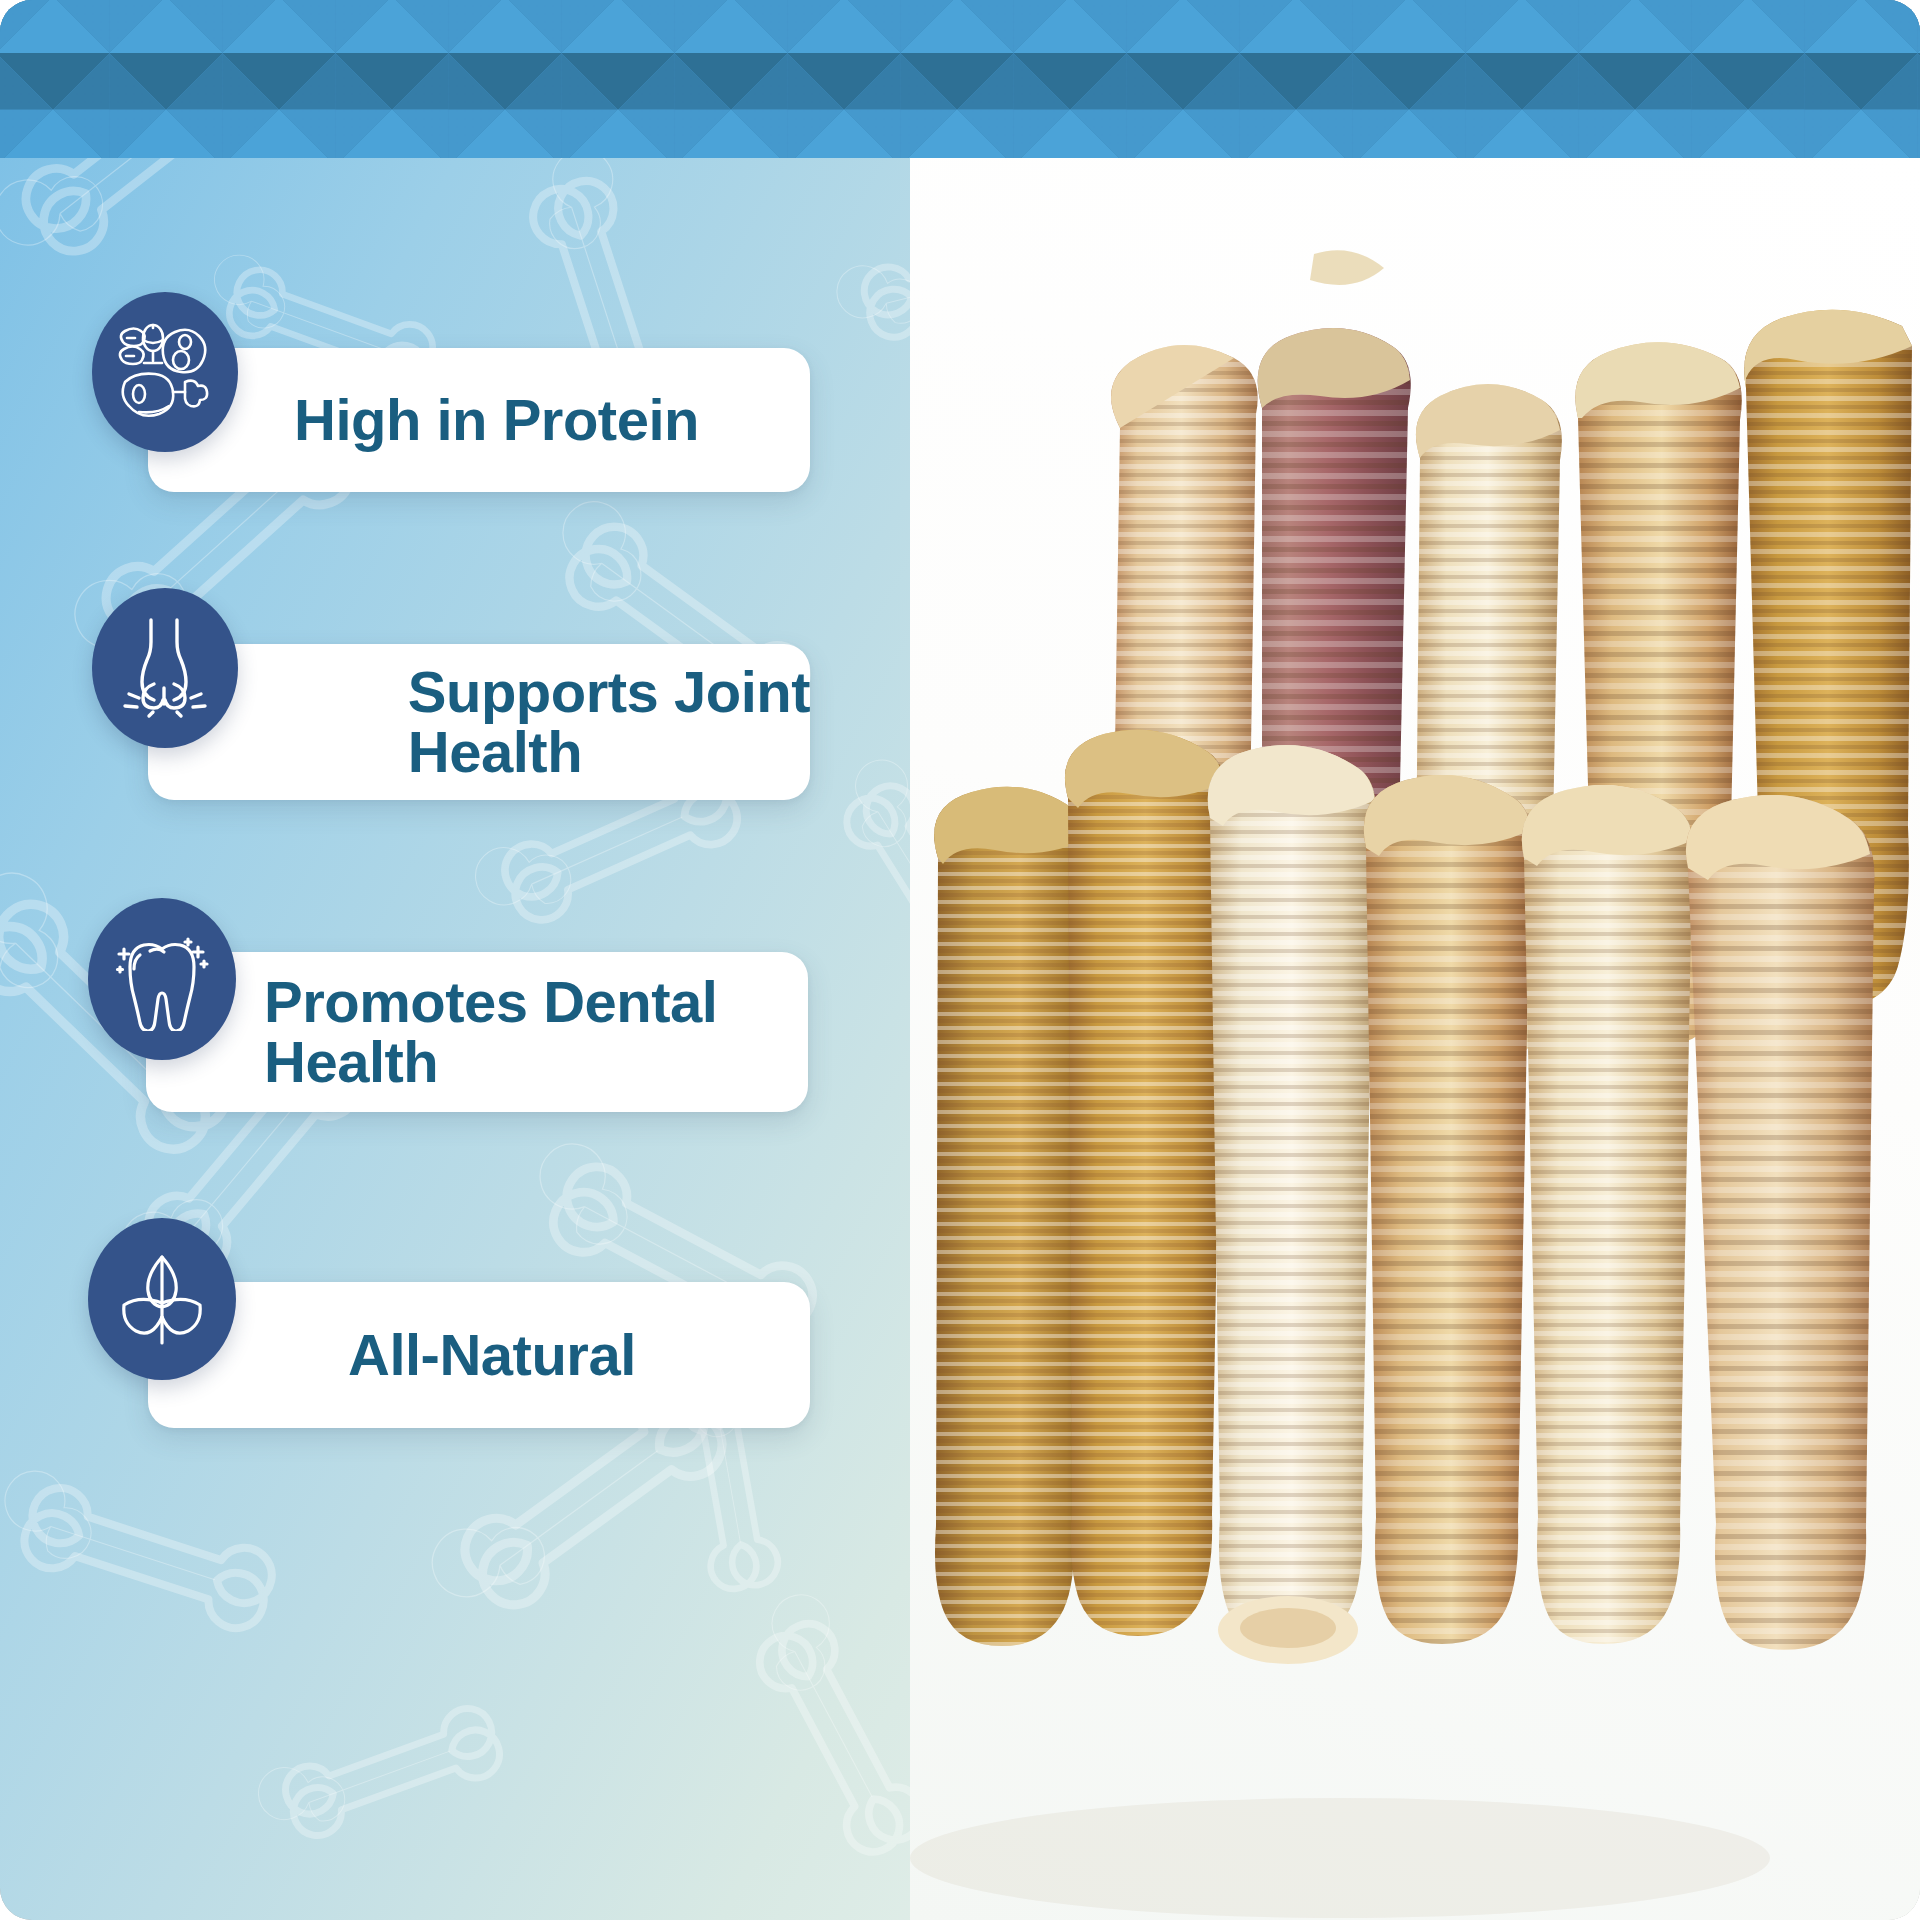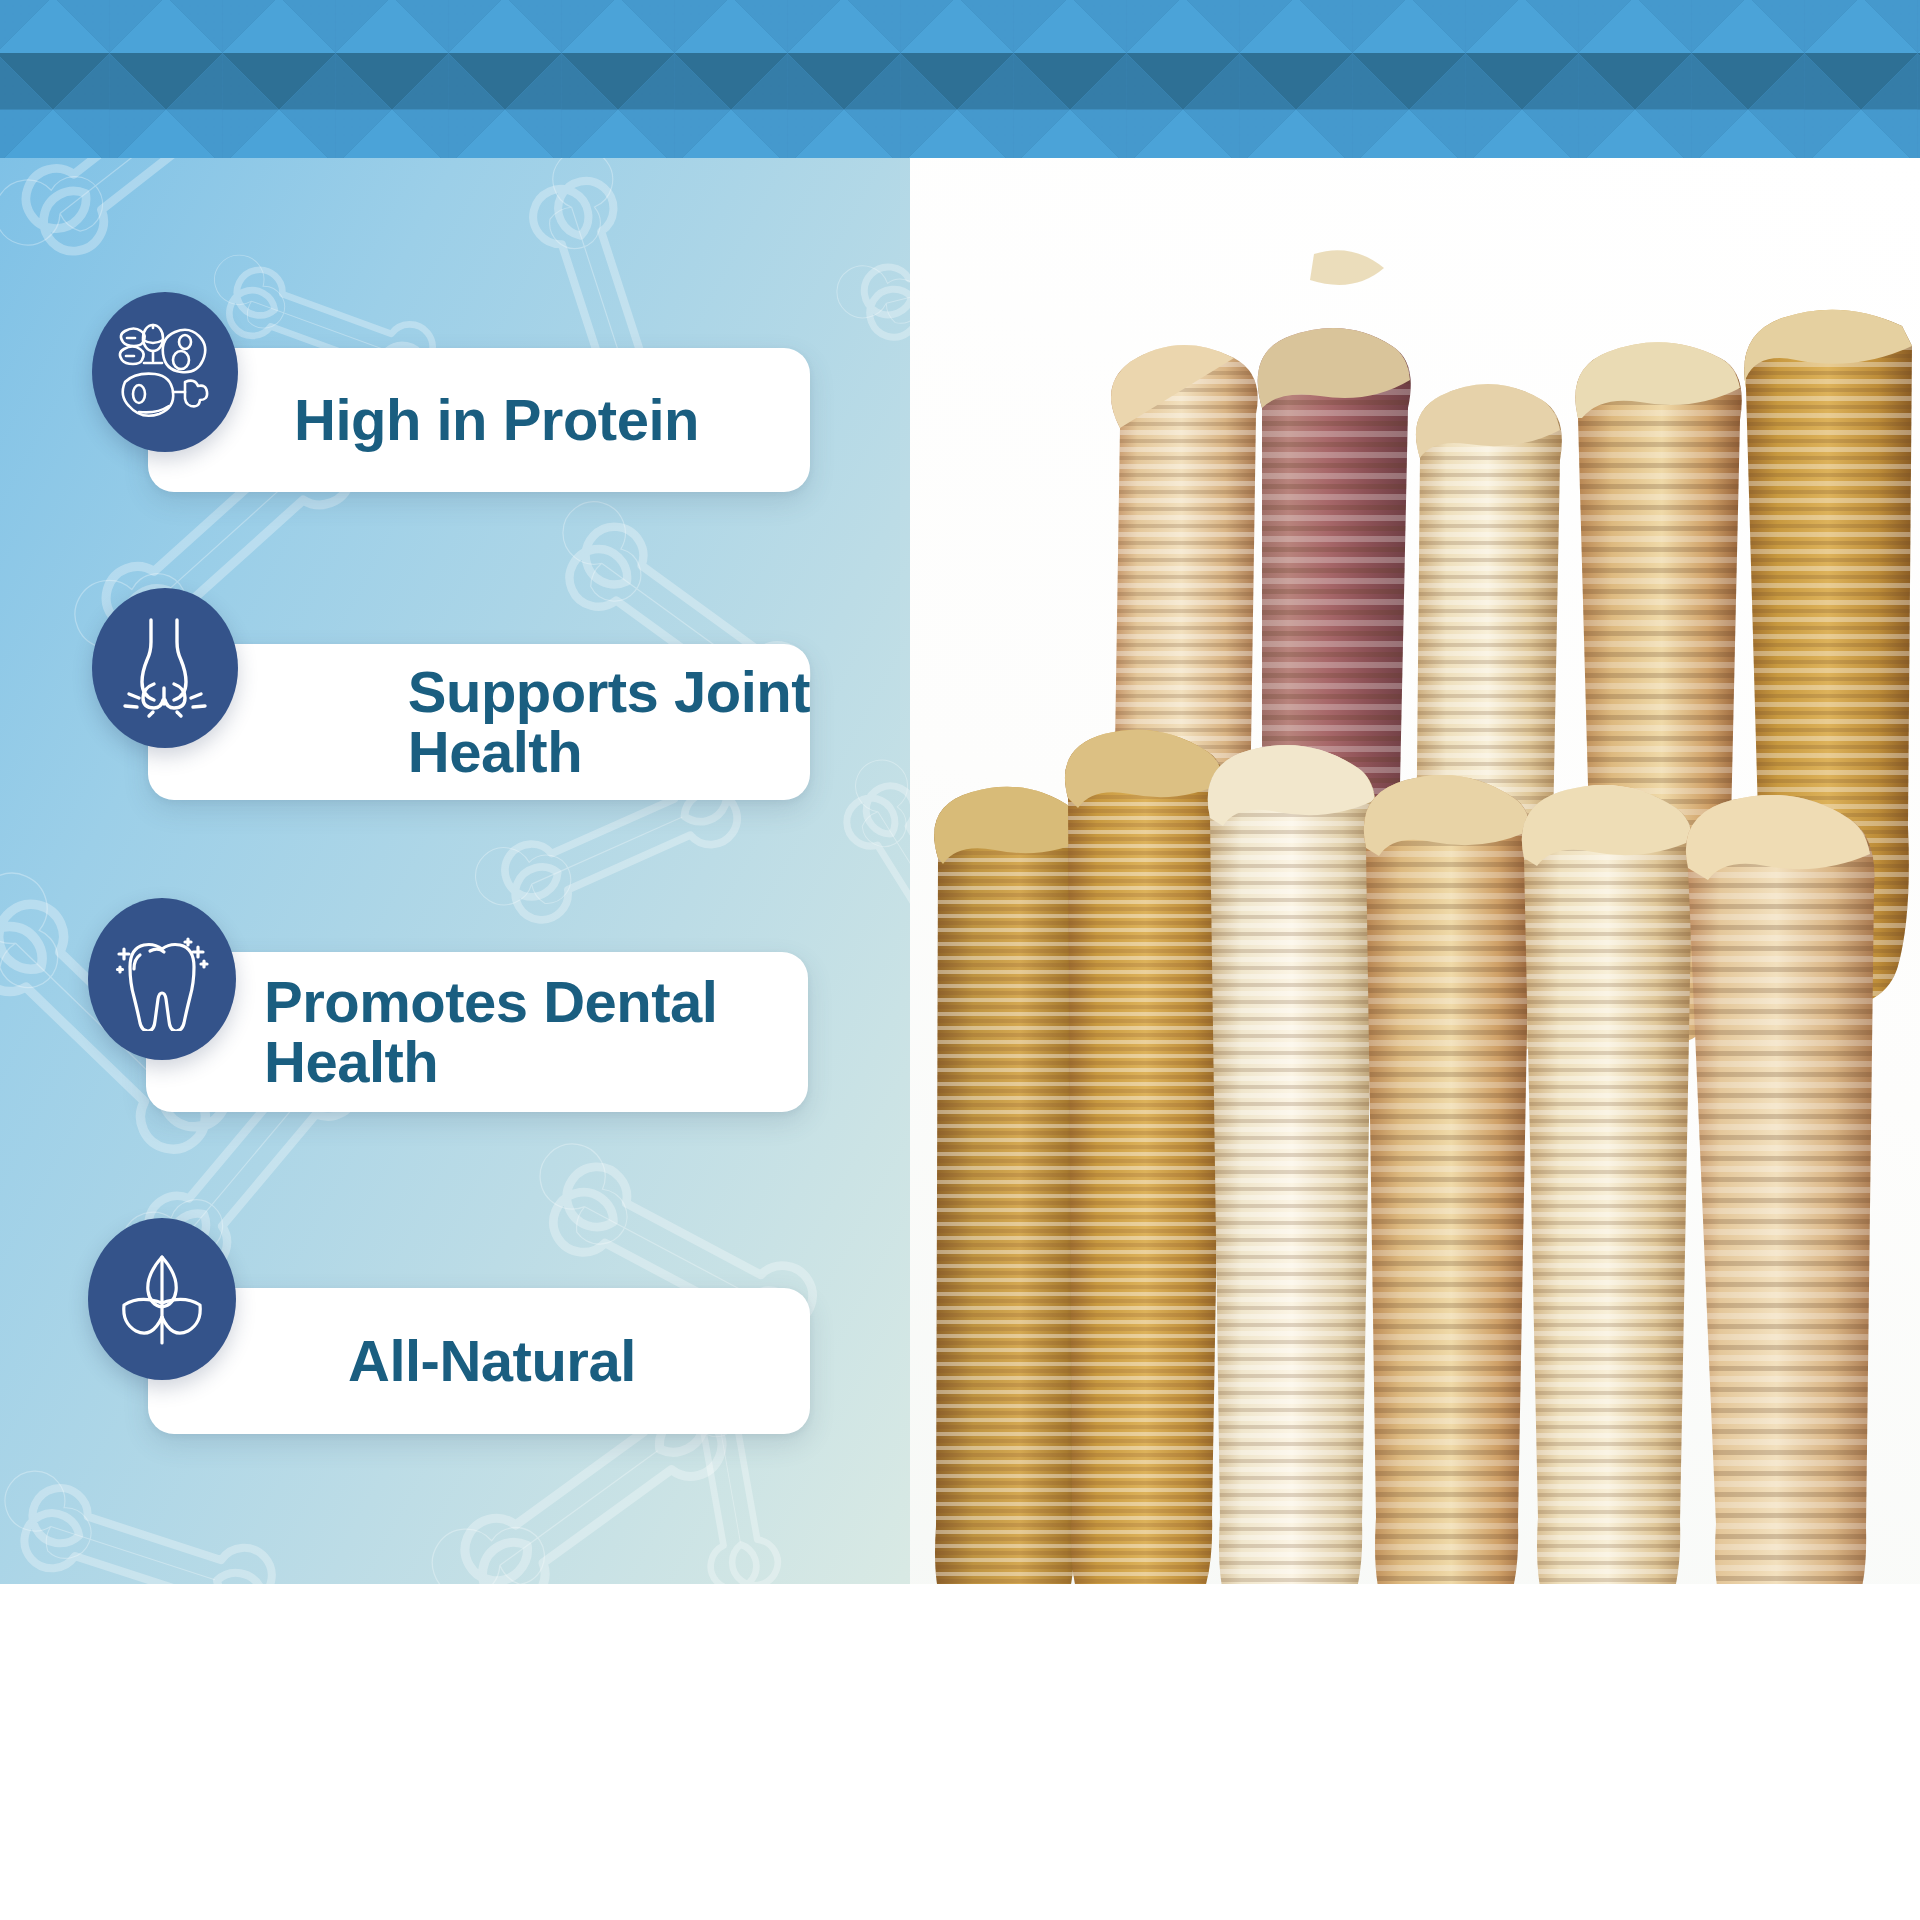--- a/index.html
+++ b/index.html
@@ -1,19 +1,19 @@
 <!DOCTYPE html>
 <html><head>
 <meta charset="utf-8">
 <title>Product Benefits Infographic</title>
 <style>
   html,body{margin:0;padding:0;background:#fff;}
   body{width:1920px;height:1920px;overflow:hidden;font-family:"Liberation Sans",sans-serif;}
 
-  #canvas{position:relative;width:1920px;height:1584px;overflow:hidden;background:#a3a3a3;}
+  #canvas{position:relative;width:1920px;height:1920px;overflow:hidden;background:#a3a3a3;border-radius:32px;}
 
   
   #header-band{
     position:absolute;left:0;top:0;width:1920px;height:158px;overflow:hidden;
     background:#3D8CBF;
   }
   #header-band .argyle{
     position:absolute;left:-60px;top:-60px;width:2040px;height:300px;
     background-color:#3D8CBF;
     background-image:
@@ -89,21 +89,21 @@
   #row-protein .icon-badge{left:92px;top:292px;width:146px;height:160px;}
   #row-protein .pill{left:148px;top:348px;width:662px;height:144px;padding-left:146px;}
 
   #row-joint .icon-badge{left:92px;top:588px;width:146px;height:160px;}
   #row-joint .pill{left:148px;top:644px;width:662px;height:156px;padding-left:136px;justify-content:flex-end;}
 
   #row-dental .icon-badge{left:88px;top:898px;width:148px;height:162px;}
   #row-dental .pill{left:146px;top:952px;width:662px;height:160px;padding-left:118px;align-items:center;}
 
   #row-natural .icon-badge{left:88px;top:1218px;width:148px;height:162px;}
-  #row-natural .pill{left:148px;top:1282px;width:662px;height:146px;padding-left:200px;margin-top:6px;}
+  #row-natural .pill{left:148px;top:1282px;width:662px;height:146px;padding-left:200px;}
 </style>
 </head>
 <body>
 
 <div id="canvas">
 
   <div id="header-band">
     <div class="argyle"></div>
     <div class="argyle2"></div>
   </div>

